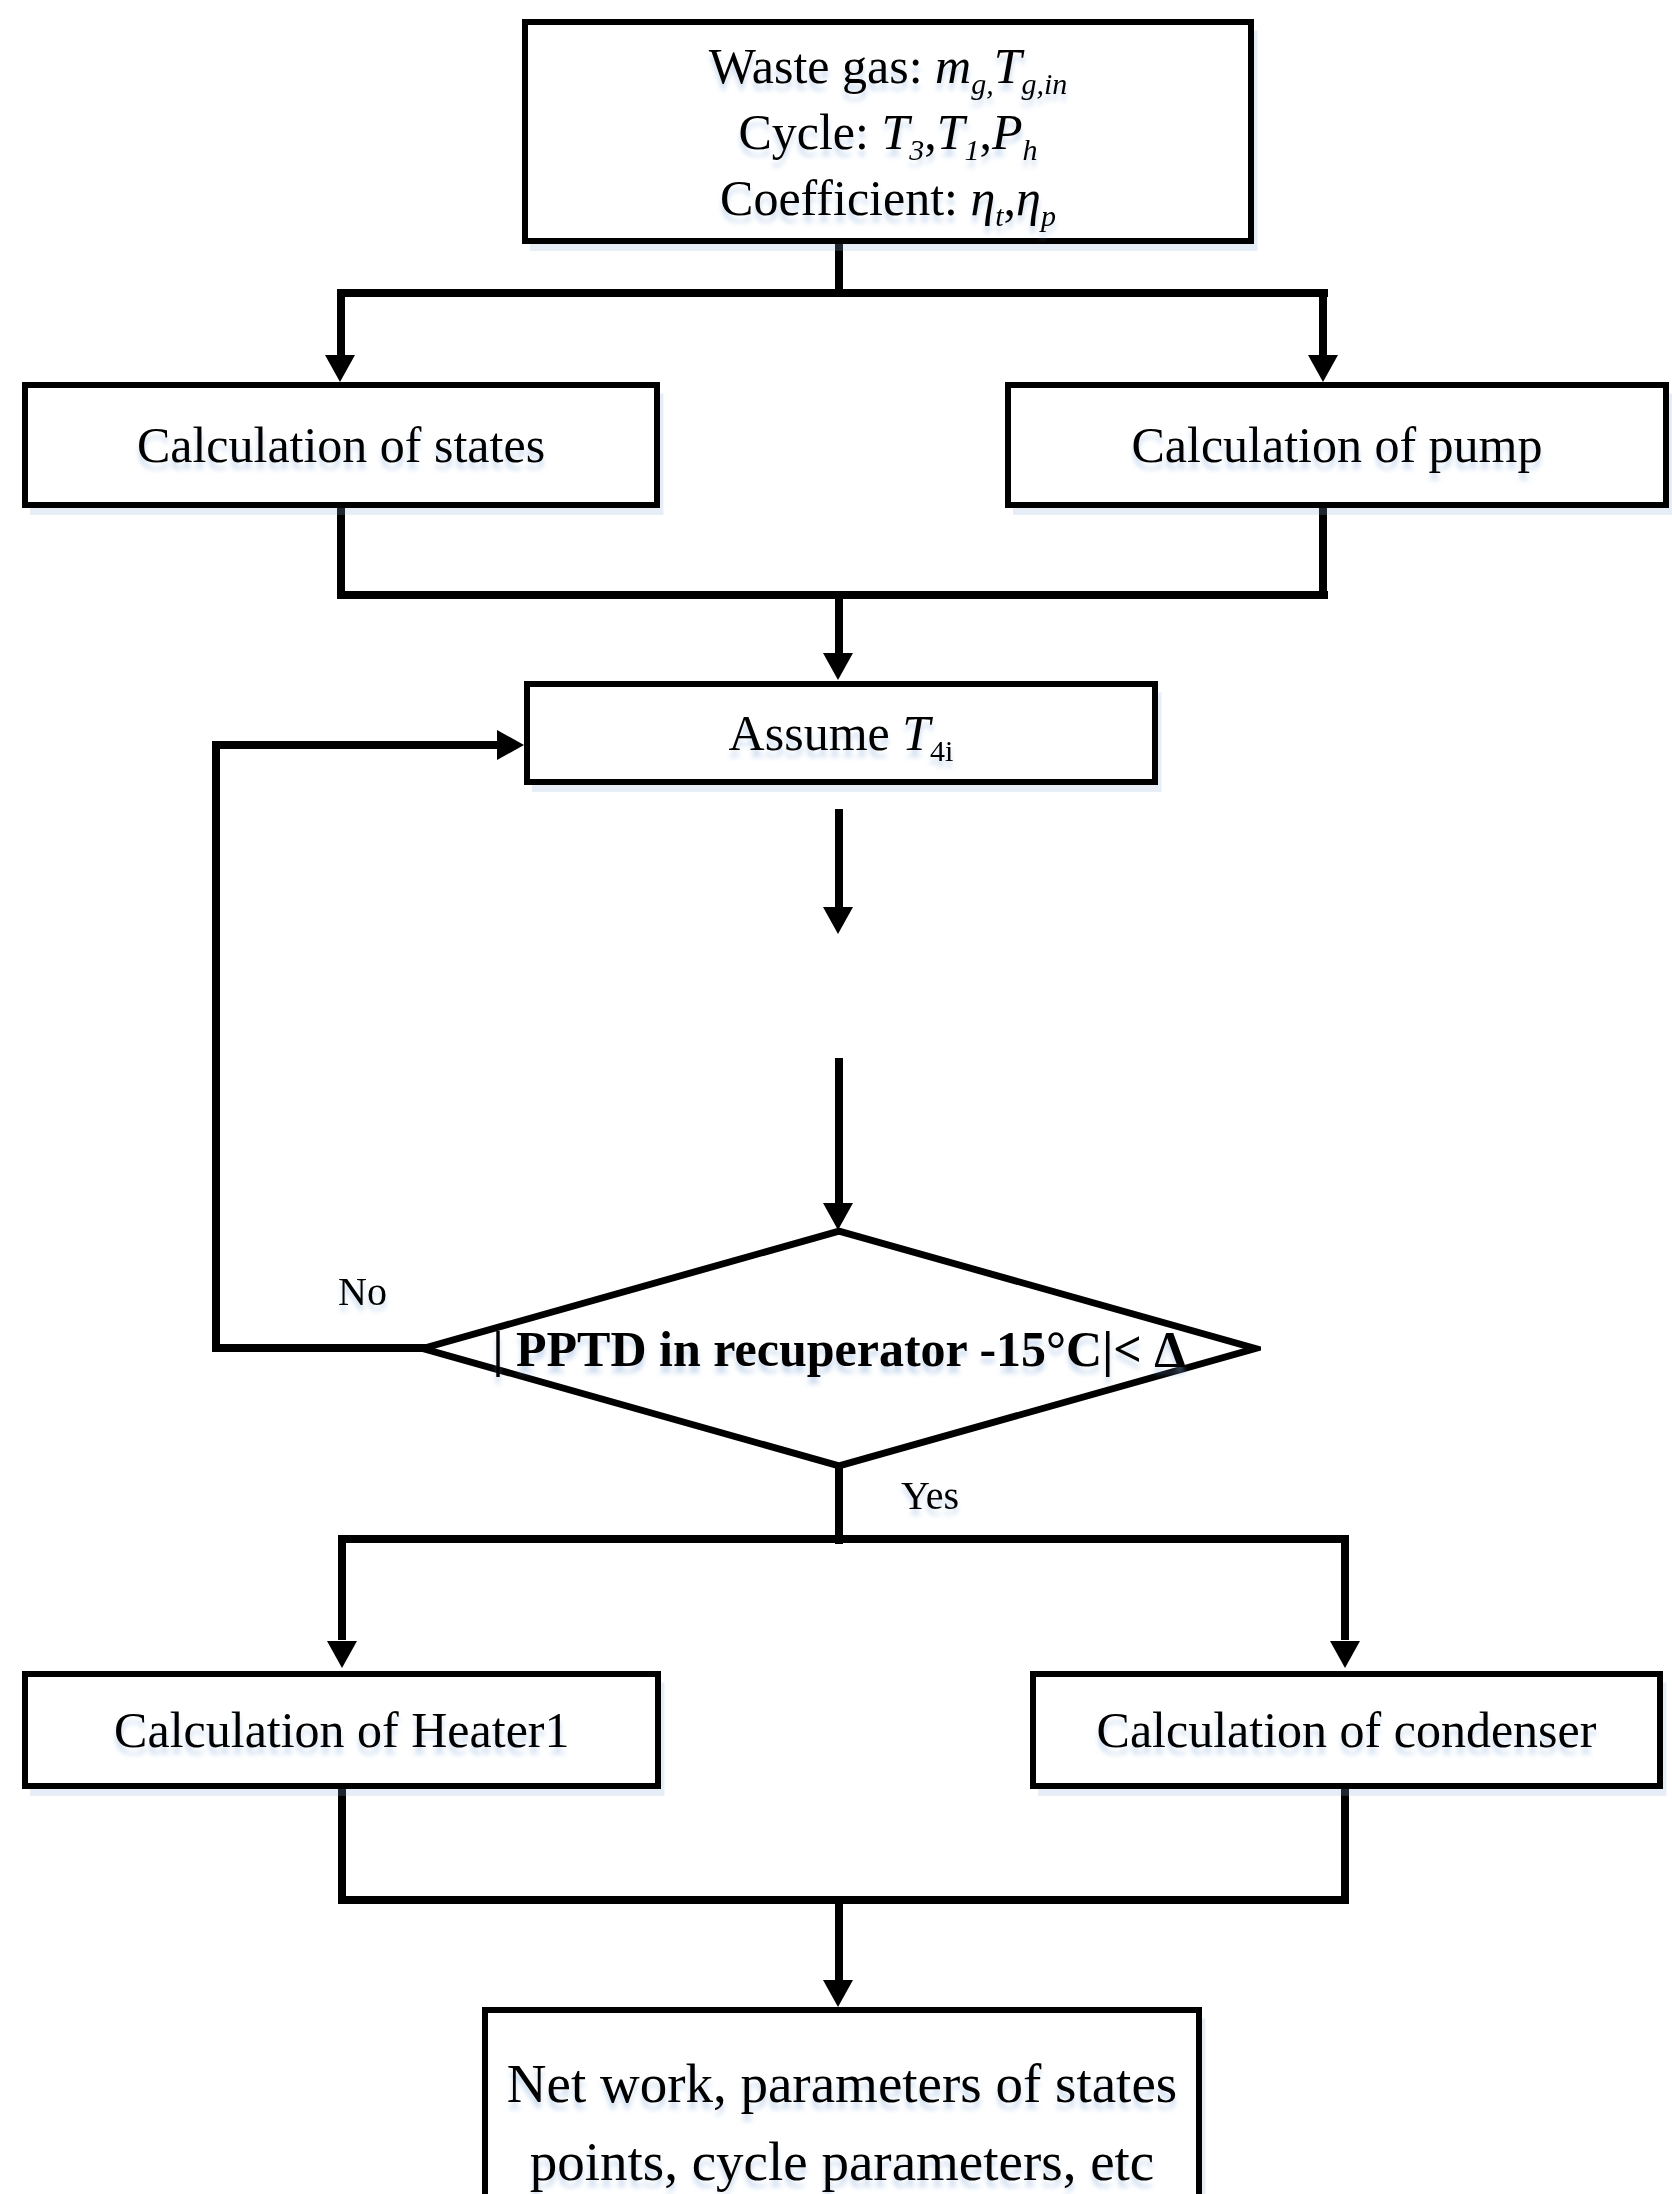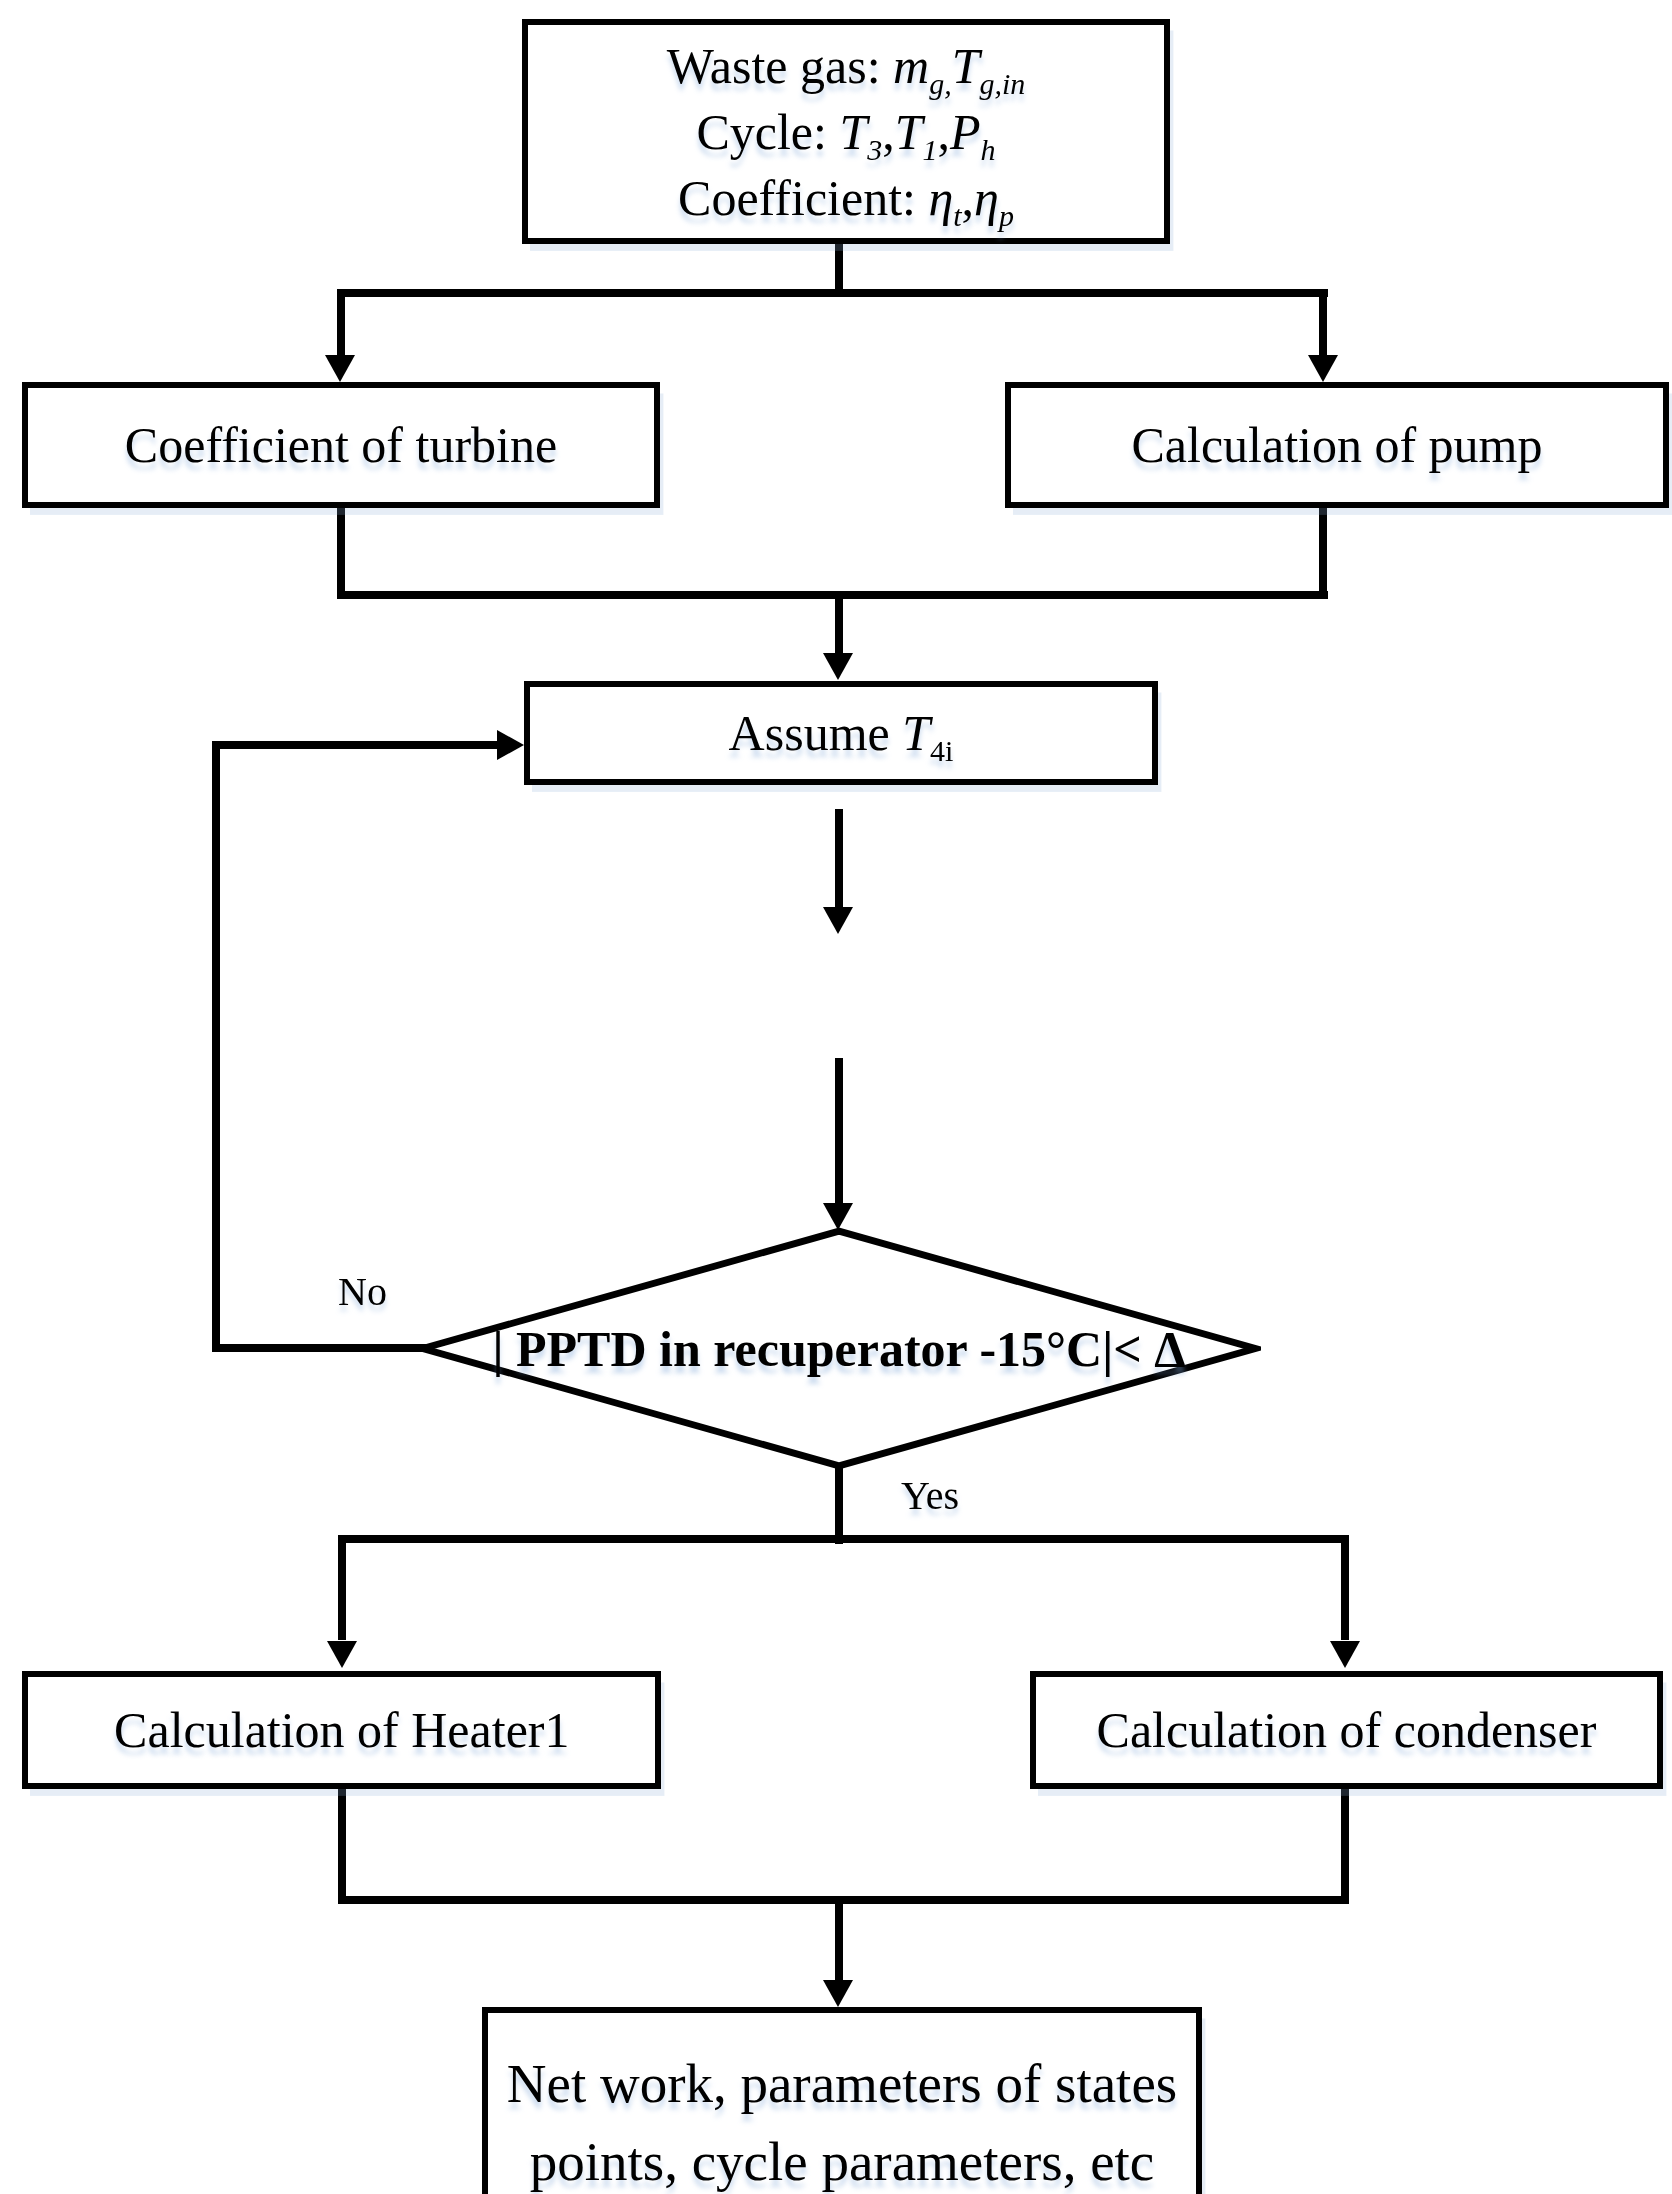--- a/index.html
+++ b/index.html
@@ -93,28 +93,28 @@
   <div class="ah-down" style="left:327px;top:1641px;"></div>
   <div class="line" style="left:1341px;top:1535px;width:8px;height:105px;"></div>
   <div class="ah-down" style="left:1330px;top:1641px;"></div>
 
   <div class="line" style="left:338px;top:1789px;width:8px;height:112px;"></div>
   <div class="line" style="left:1341px;top:1789px;width:8px;height:112px;"></div>
   <div class="line" style="left:338px;top:1896px;width:1011px;height:8px;"></div>
   <div class="line" style="left:835px;top:1904px;width:8px;height:76px;"></div>
   <div class="ah-down" style="left:823px;top:1980px;"></div>
 
-  <div class="box" id="inputs-box" style="left:522px;top:19px;width:648px;height:225px;text-align:right;">
+  <div class="box" id="inputs-box" style="left:522px;top:19px;width:732px;height:225px;text-align:right;">
     <div><span>Waste gas: </span><span class="it">m</span><sub class="it">g,</sub><span class="it">T</span><sub class="it">g,in</sub></div>
     <div><span>Cycle: </span><span class="it">T</span><sub class="it">3</sub><span>,</span><span class="it">T</span><sub class="it">1</sub><span>,</span><span class="it">P</span><sub class="it">h</sub></div>
     <div><span>Coefficient: </span><span class="it">η</span><sub class="it">t</sub><span>,</span><span class="it">η</span><sub class="it">p</sub></div>
   </div>
 
   <div class="box" style="left:22px;top:382px;width:638px;height:126px;">
-    <div>Coefficient of turbine</div>
+    <div>Calculation of states</div>
   </div>
 
   <div class="box" style="left:1005px;top:382px;width:664px;height:126px;">
     <div>Calculation of pump</div>
   </div>
 
   <div class="box" style="left:524px;top:681px;width:634px;height:104px;">
     <div><span>Assume </span><span class="it">T</span><sub>4i</sub></div>
   </div>
 

